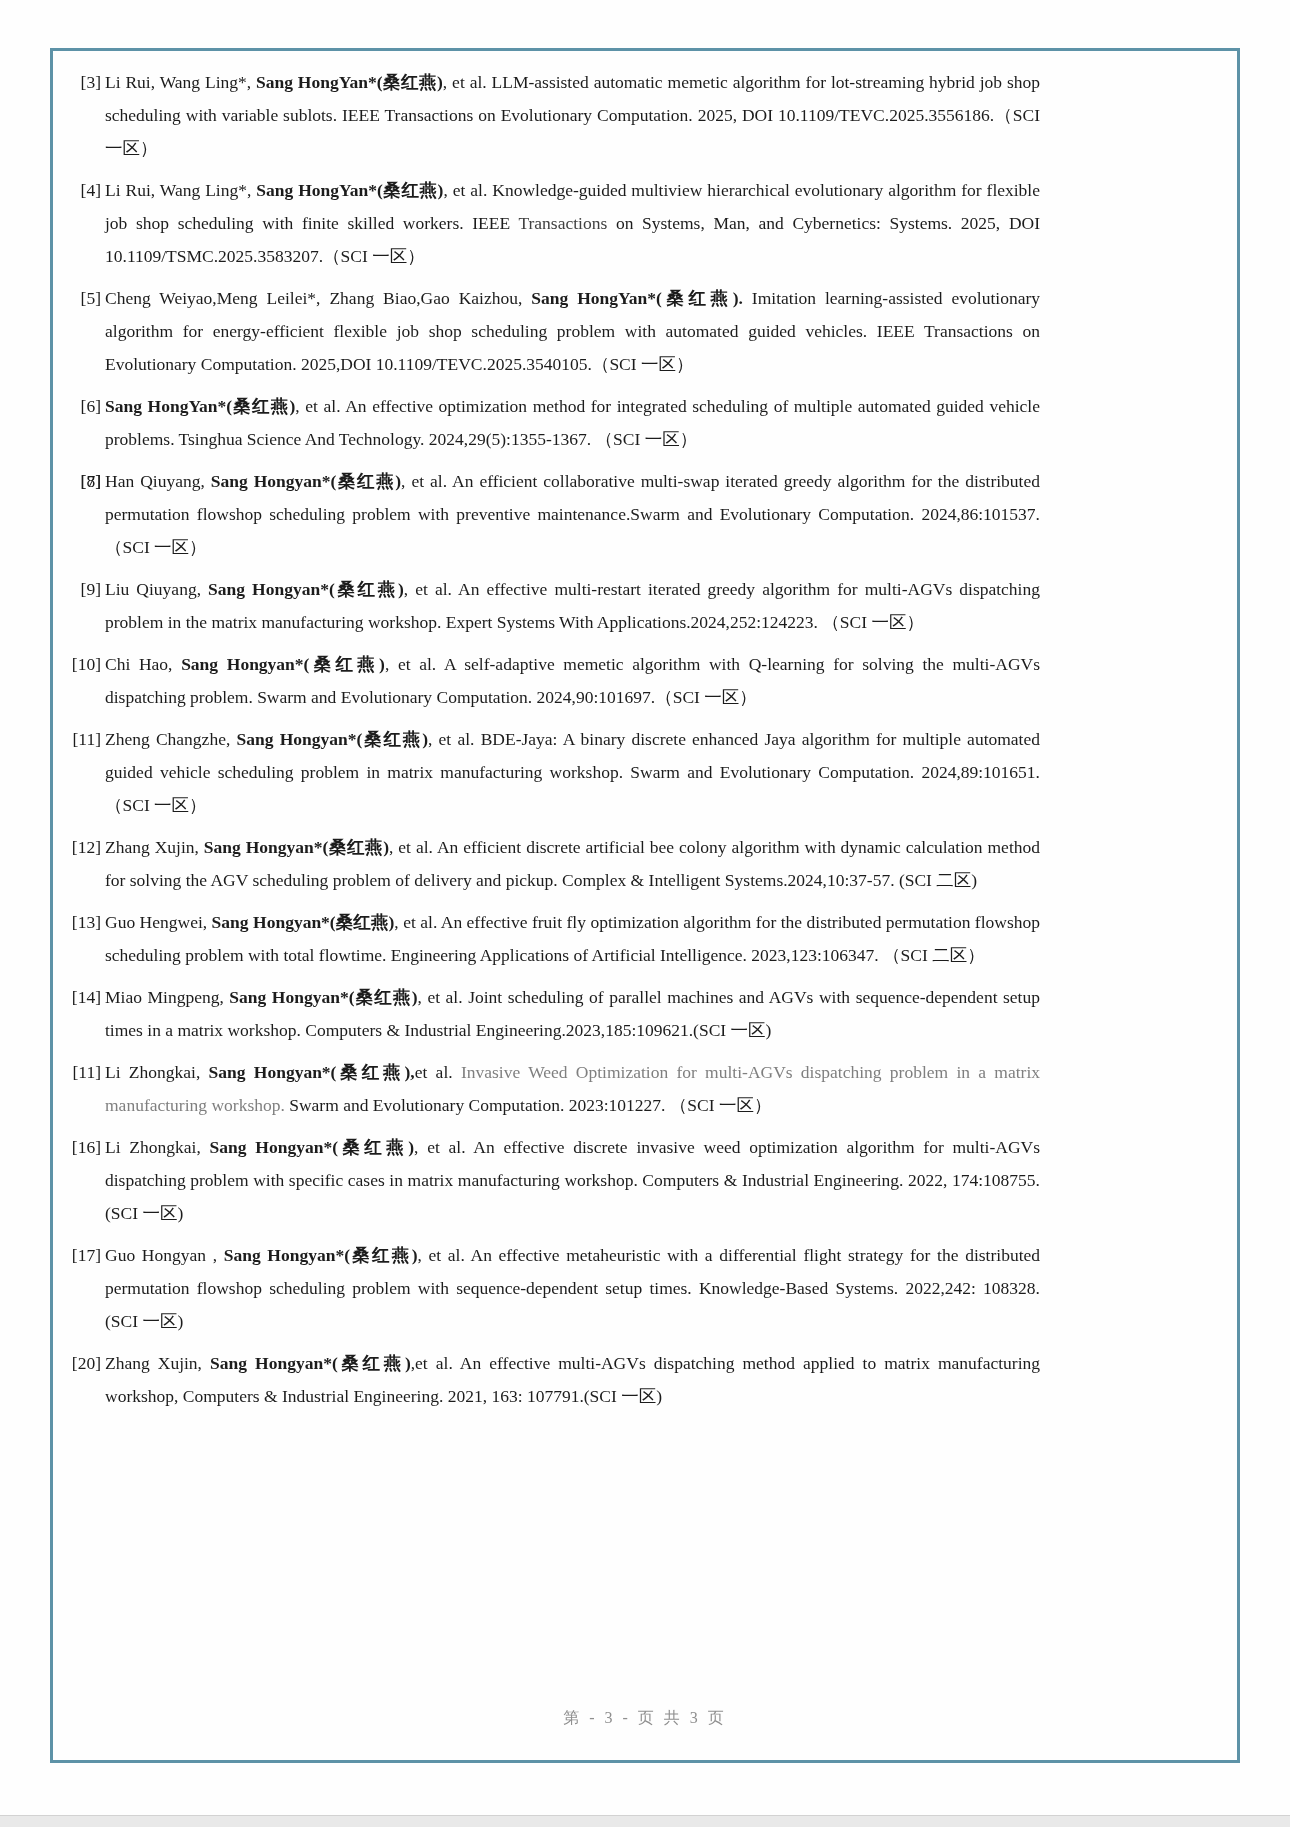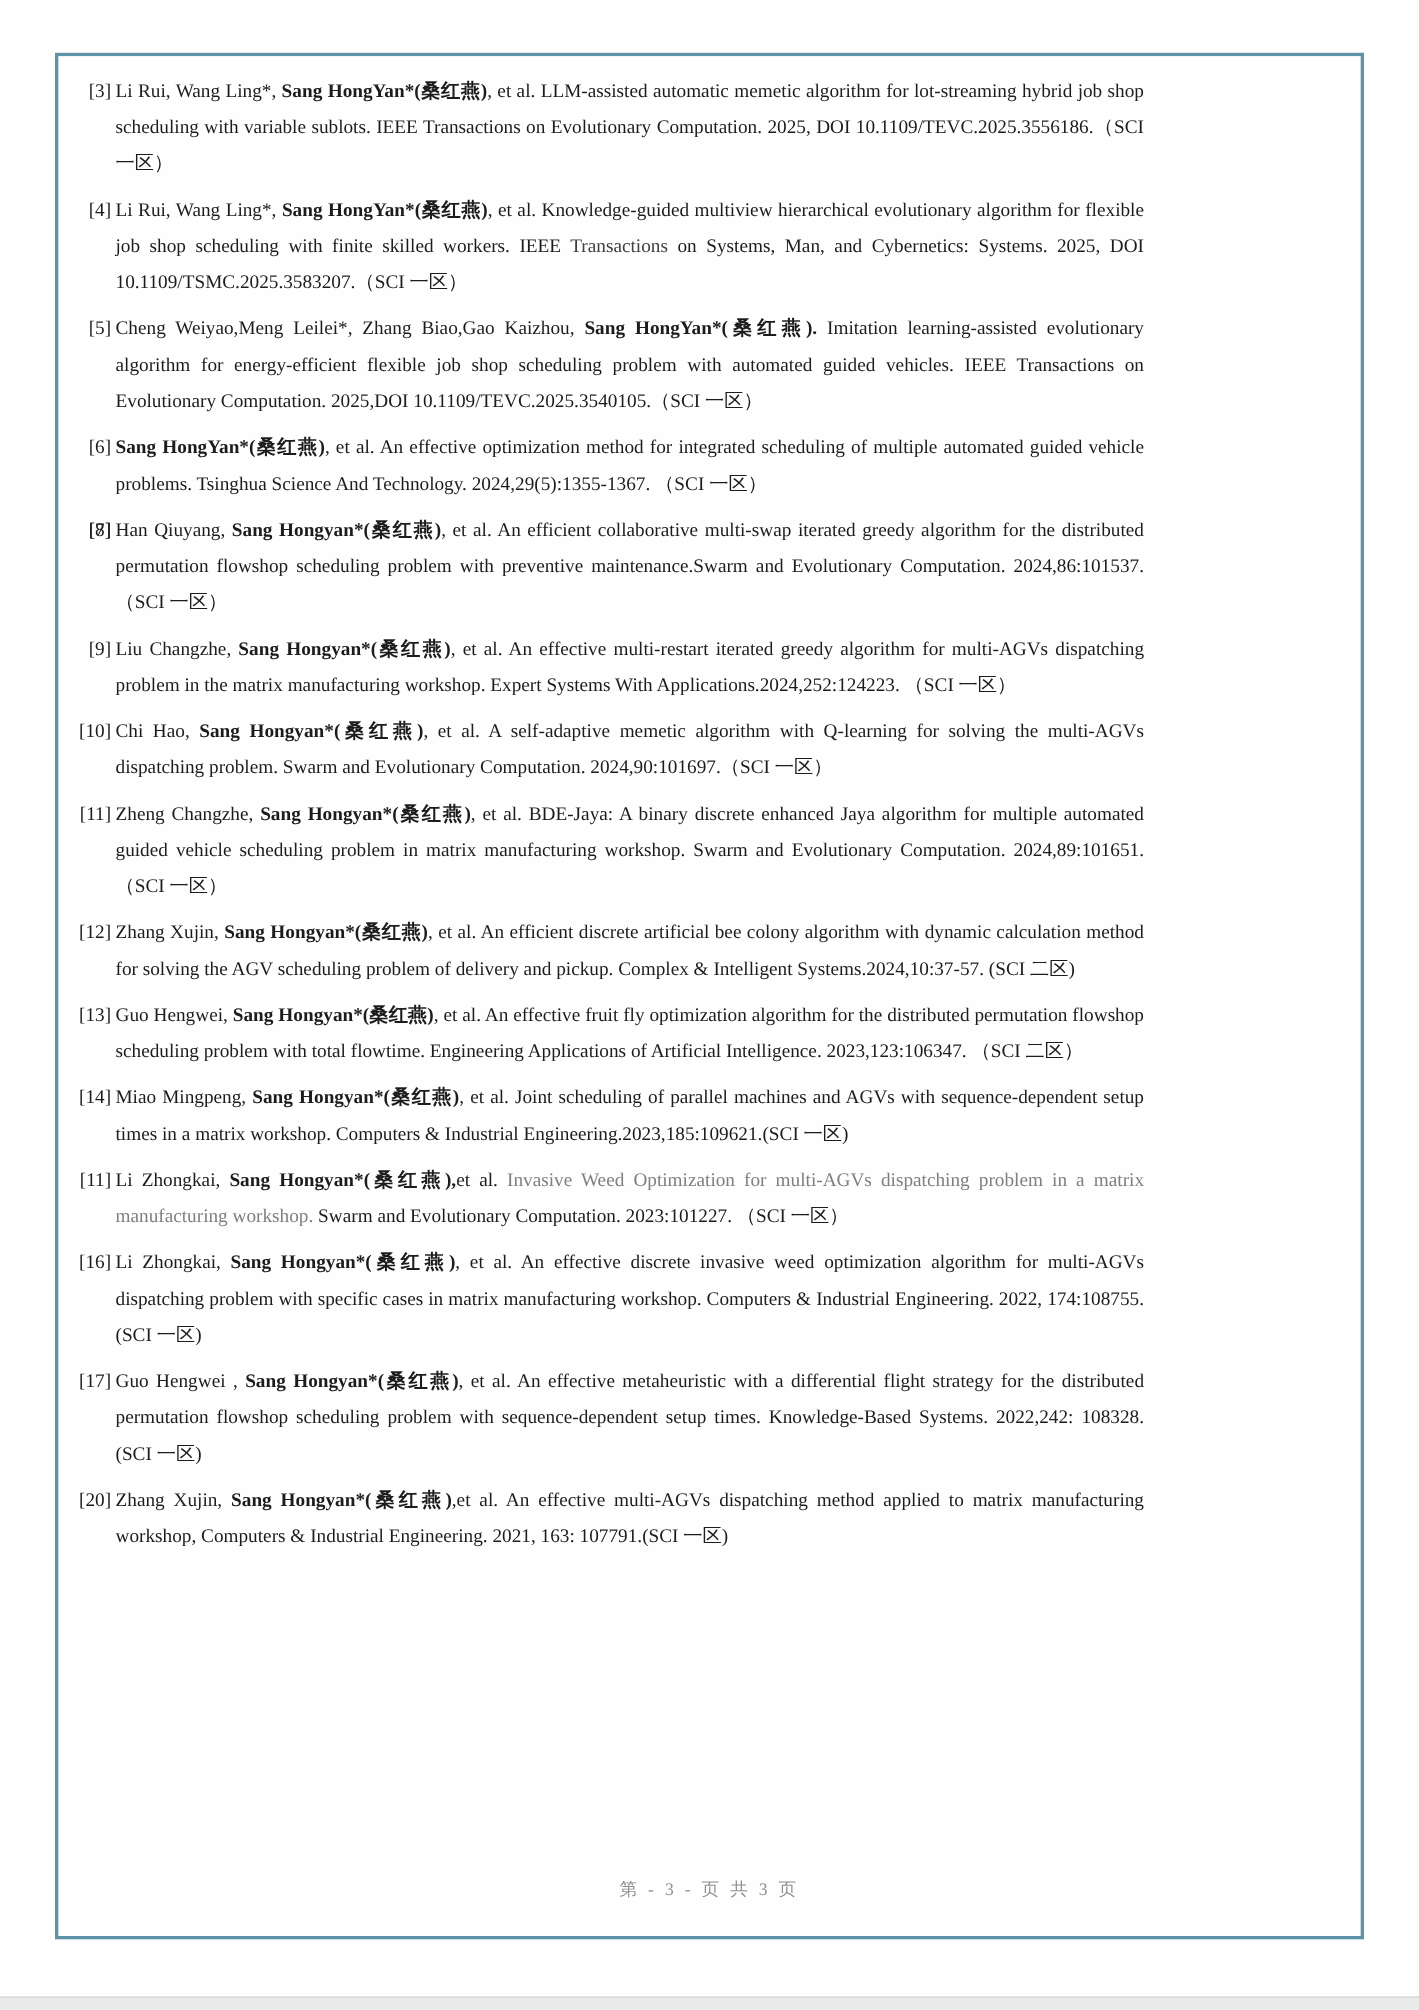--- a/index.html
+++ b/index.html
@@ -75,27 +75,27 @@
 
 <div class="page-frame"></div>
 
 <div class="reference-list">
     <div class="ref"><span class="num">[3]</span><span><span>Li Rui, Wang Ling*, </span><span class="s-bold">Sang HongYan*(桑红燕)</span><span>, et al. LLM-assisted automatic memetic algorithm for lot-streaming hybrid job shop scheduling with variable sublots. IEEE Transactions on Evolutionary Computation. 2025, DOI 10.1109/TEVC.2025.3556186.（SCI 一区）</span></span></div>
     <div class="ref"><span class="num">[4]</span><span><span>Li Rui, Wang Ling*, </span><span class="s-bold">Sang HongYan*(桑红燕)</span><span>, et al. Knowledge-guided multiview hierarchical evolutionary algorithm for flexible job shop scheduling with finite skilled workers. IEEE </span><span class="s-graygreen">Transactions</span><span> on Systems, Man, and Cybernetics: Systems. 2025, DOI 10.1109/TSMC.2025.3583207.（SCI 一区）</span></span></div>
     <div class="ref"><span class="num">[5]</span><span><span>Cheng Weiyao,Meng Leilei*, Zhang Biao,Gao Kaizhou, </span><span class="s-bold">Sang HongYan*(桑红燕).</span><span> Imitation learning-assisted evolutionary algorithm for energy-efficient flexible job shop scheduling problem with automated guided vehicles. IEEE Transactions on Evolutionary Computation. 2025,DOI 10.1109/TEVC.2025.3540105.（SCI 一区）</span></span></div>
     <div class="ref"><span class="num">[6]</span><span><span class="s-bold">Sang HongYan*(桑红燕)</span><span>, et al. An effective optimization method for integrated scheduling of multiple automated guided vehicle problems. Tsinghua Science And Technology. 2024,29(5):1355-1367.  （SCI 一区）</span></span></div>
     <div class="ref"><span class="num">[7]</span></div>
     <div class="ref"><span class="num">[8]</span><span><span>Han Qiuyang, </span><span class="s-bold">Sang Hongyan*(桑红燕)</span><span>, et al. An efficient collaborative multi-swap iterated greedy algorithm for the distributed permutation flowshop scheduling problem with preventive maintenance.Swarm and Evolutionary Computation. 2024,86:101537.（SCI 一区）</span></span></div>
-    <div class="ref"><span class="num">[9]</span><span><span>Liu Changzhe, </span><span class="s-bold">Sang Hongyan*(桑红燕)</span><span>, et al. An effective multi-restart iterated greedy algorithm for multi-AGVs dispatching problem in the matrix manufacturing workshop. Expert Systems With Applications.2024,252:124223. （SCI 一区）</span></span></div>
+    <div class="ref"><span class="num">[9]</span><span><span>Liu Qiuyang, </span><span class="s-bold">Sang Hongyan*(桑红燕)</span><span>, et al. An effective multi-restart iterated greedy algorithm for multi-AGVs dispatching problem in the matrix manufacturing workshop. Expert Systems With Applications.2024,252:124223. （SCI 一区）</span></span></div>
     <div class="ref"><span class="num">[10]</span><span><span>Chi Hao, </span><span class="s-bold">Sang Hongyan*(桑红燕)</span><span>, et al.   A self-adaptive memetic algorithm with Q-learning for solving the multi-AGVs dispatching problem. Swarm and Evolutionary Computation. 2024,90:101697.（SCI 一区）</span></span></div>
     <div class="ref"><span class="num">[11]</span><span><span>Zheng Changzhe, </span><span class="s-bold">Sang Hongyan*(桑红燕)</span><span>, et al. BDE-Jaya: A binary discrete enhanced Jaya algorithm for multiple automated guided vehicle scheduling problem in matrix manufacturing workshop. Swarm and Evolutionary Computation. 2024,89:101651.（SCI 一区）</span></span></div>
     <div class="ref"><span class="num">[12]</span><span><span>Zhang Xujin, </span><span class="s-bold">Sang Hongyan*(桑红燕)</span><span>, et al. An efficient discrete artificial bee colony algorithm with dynamic calculation method for solving the AGV scheduling problem of delivery and pickup. Complex &amp; Intelligent Systems.2024,10:37-57. (SCI  二区)</span></span></div>
     <div class="ref"><span class="num">[13]</span><span><span>Guo Hengwei, </span><span class="s-bold">Sang Hongyan*(桑红燕)</span><span>, et al. An effective fruit fly optimization algorithm for the distributed permutation flowshop scheduling problem with total flowtime. Engineering Applications of Artificial Intelligence. 2023,123:106347. （SCI 二区）</span></span></div>
     <div class="ref"><span class="num">[14]</span><span><span>Miao Mingpeng, </span><span class="s-bold">Sang Hongyan*(桑红燕)</span><span>, et al. Joint scheduling of parallel machines and AGVs with sequence-dependent setup times in a matrix workshop. Computers &amp; Industrial Engineering.2023,185:109621.(SCI 一区)</span></span></div>
     <div class="ref"><span class="num">[11]</span><span><span>Li Zhongkai, </span><span class="s-bold">Sang Hongyan*(桑红燕),</span><span>et al. </span><span class="s-gray">Invasive Weed Optimization for multi-AGVs dispatching problem in a matrix manufacturing workshop.</span><span> Swarm and Evolutionary Computation. 2023:101227. （SCI 一区）</span></span></div>
     <div class="ref"><span class="num">[16]</span><span><span>Li Zhongkai, </span><span class="s-bold">Sang Hongyan*(桑红燕)</span><span>, et al. An effective discrete invasive weed optimization algorithm for multi-AGVs dispatching problem with specific cases in matrix manufacturing workshop. Computers &amp; Industrial Engineering. 2022, 174:108755.(SCI 一区)</span></span></div>
-    <div class="ref"><span class="num">[17]</span><span><span>Guo Hengwei , </span><span class="s-bold">Sang Hongyan*(桑红燕)</span><span>, et al. An effective metaheuristic with a differential flight strategy for the distributed permutation flowshop scheduling problem with sequence-dependent setup times. Knowledge-Based Systems. 2022,242: 108328. (SCI 一区)</span></span></div>
+    <div class="ref"><span class="num">[17]</span><span><span>Guo Hongyan , </span><span class="s-bold">Sang Hongyan*(桑红燕)</span><span>, et al. An effective metaheuristic with a differential flight strategy for the distributed permutation flowshop scheduling problem with sequence-dependent setup times. Knowledge-Based Systems. 2022,242: 108328. (SCI 一区)</span></span></div>
     <div class="ref"><span class="num">[20]</span><span><span>Zhang Xujin, </span><span class="s-bold">Sang Hongyan*(桑红燕)</span><span>,et al. An effective multi-AGVs dispatching method applied to matrix manufacturing workshop, Computers &amp; Industrial Engineering. 2021, 163: 107791.(SCI 一区)</span></span></div>
   </div>
 
 <div class="page-footer">第 - 3 - 页 共 3 页</div>
 
 <div class="page-edge-gap"></div>
 
 </body></html>

